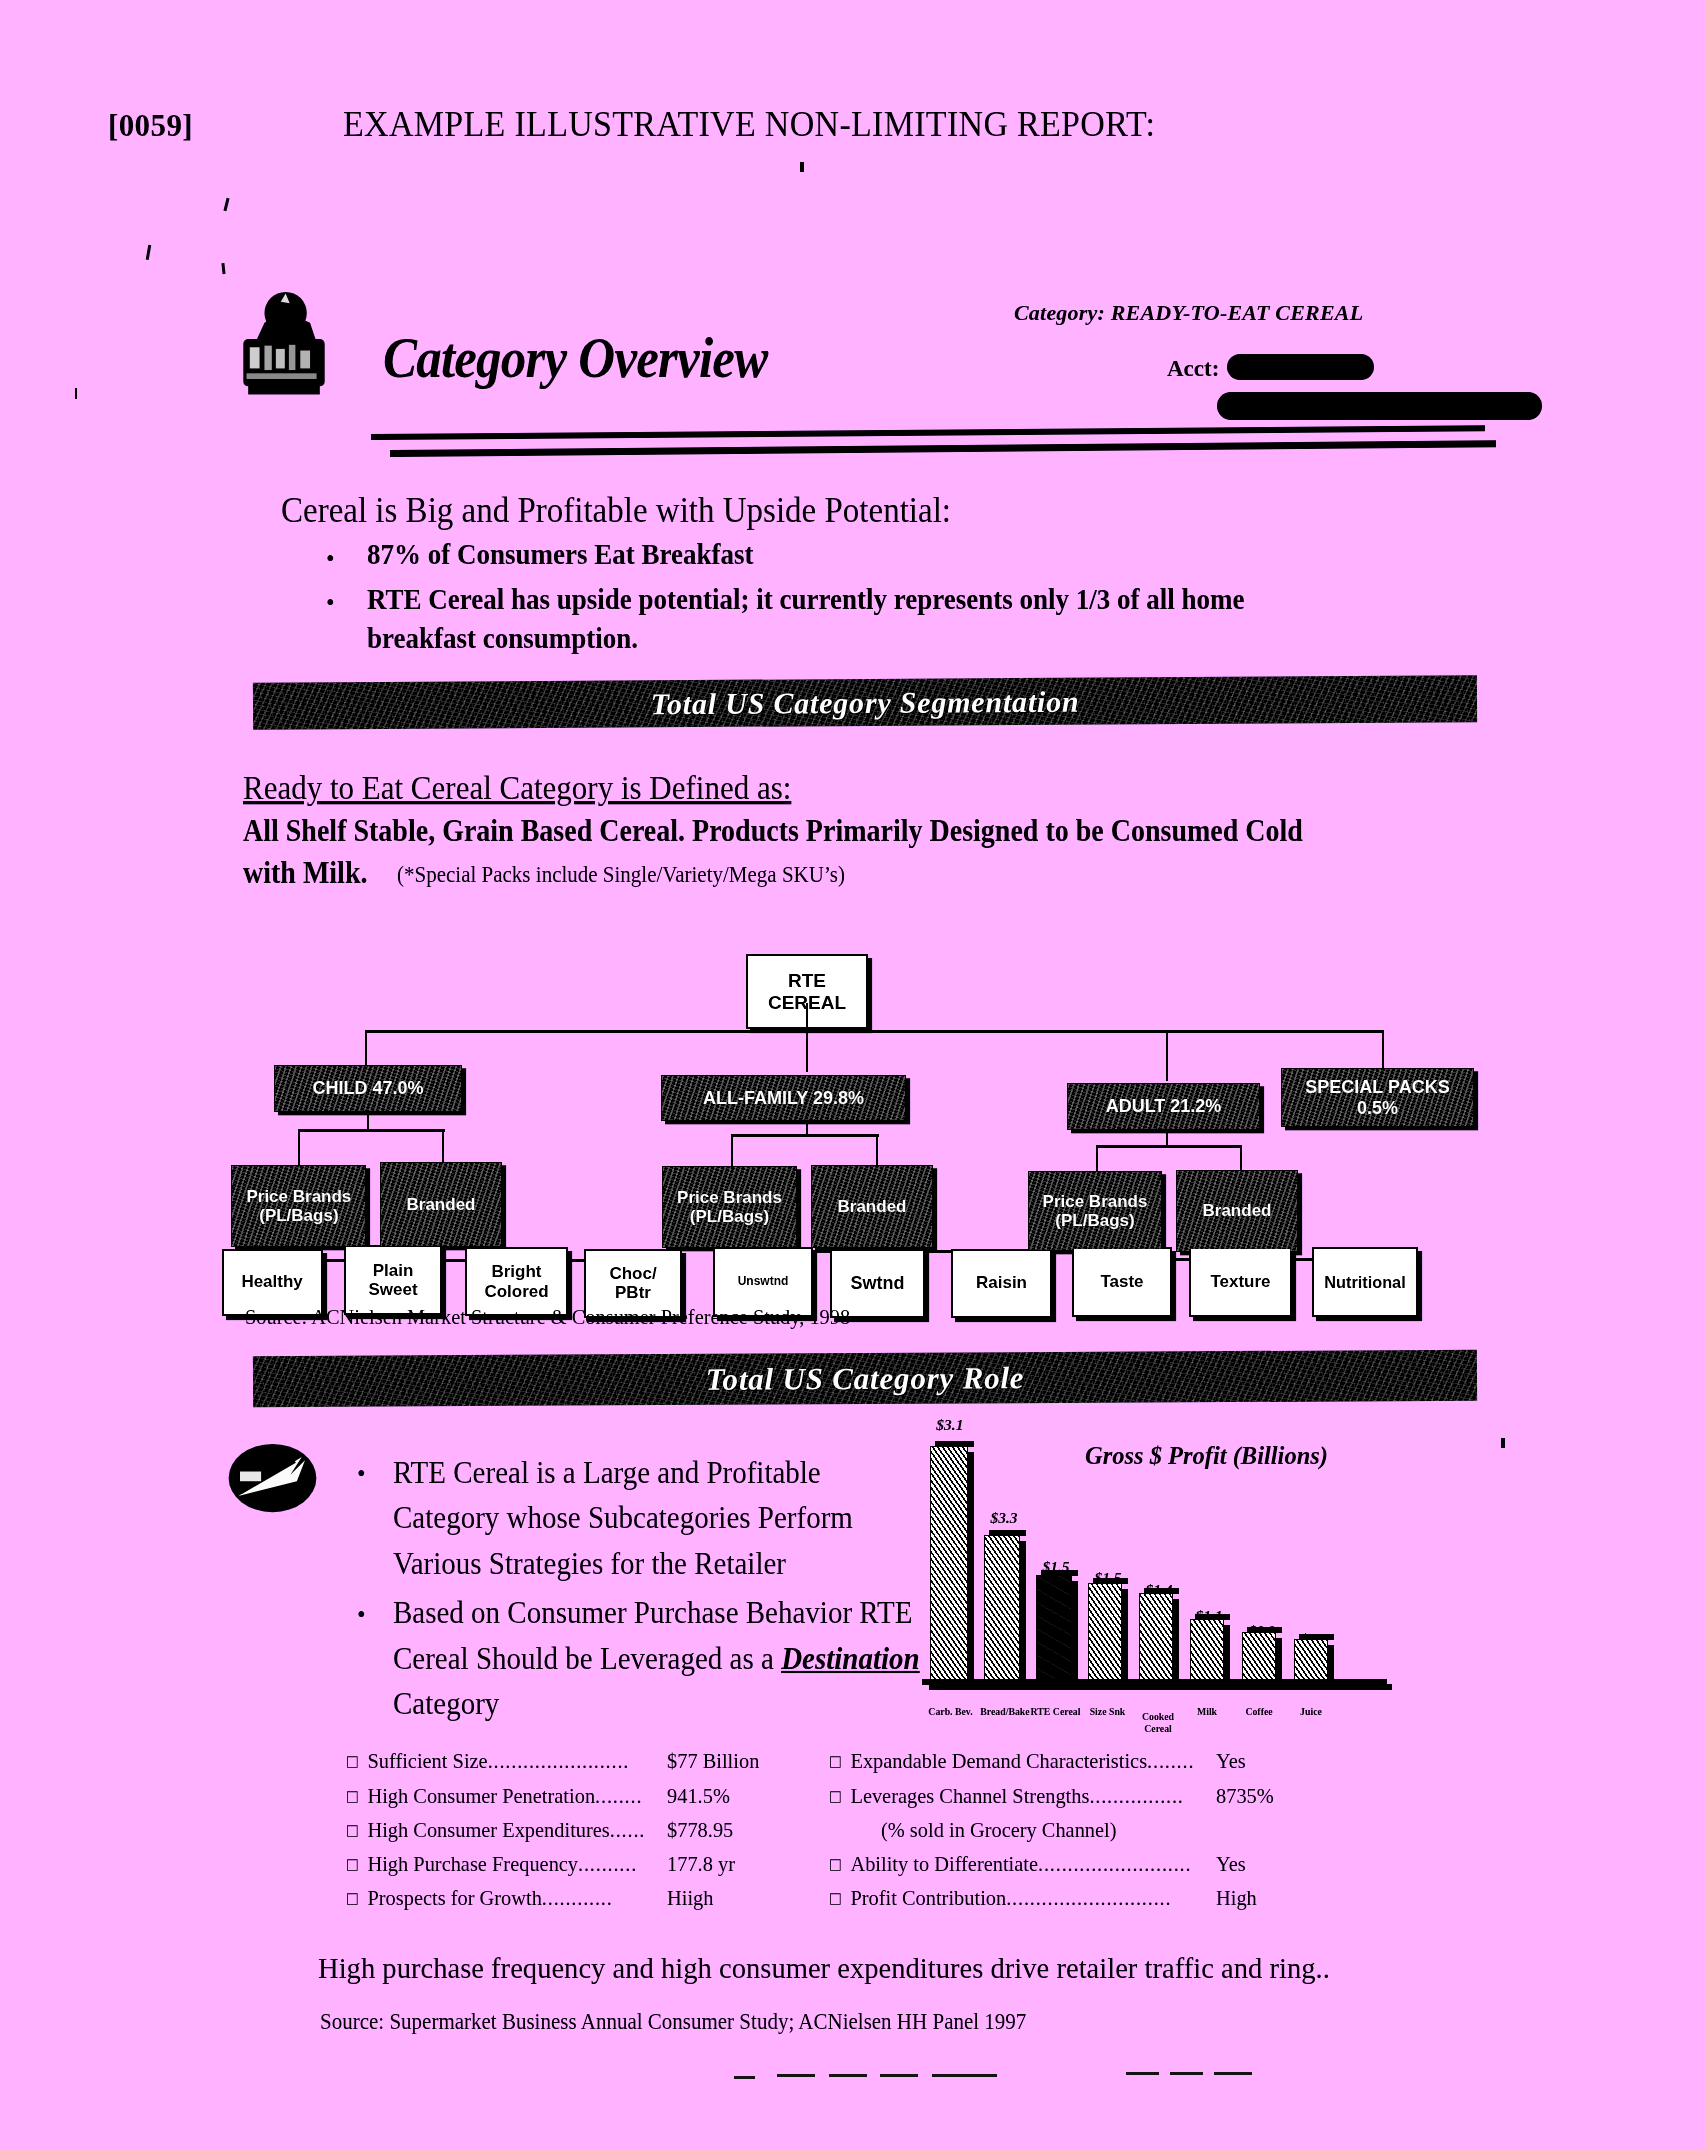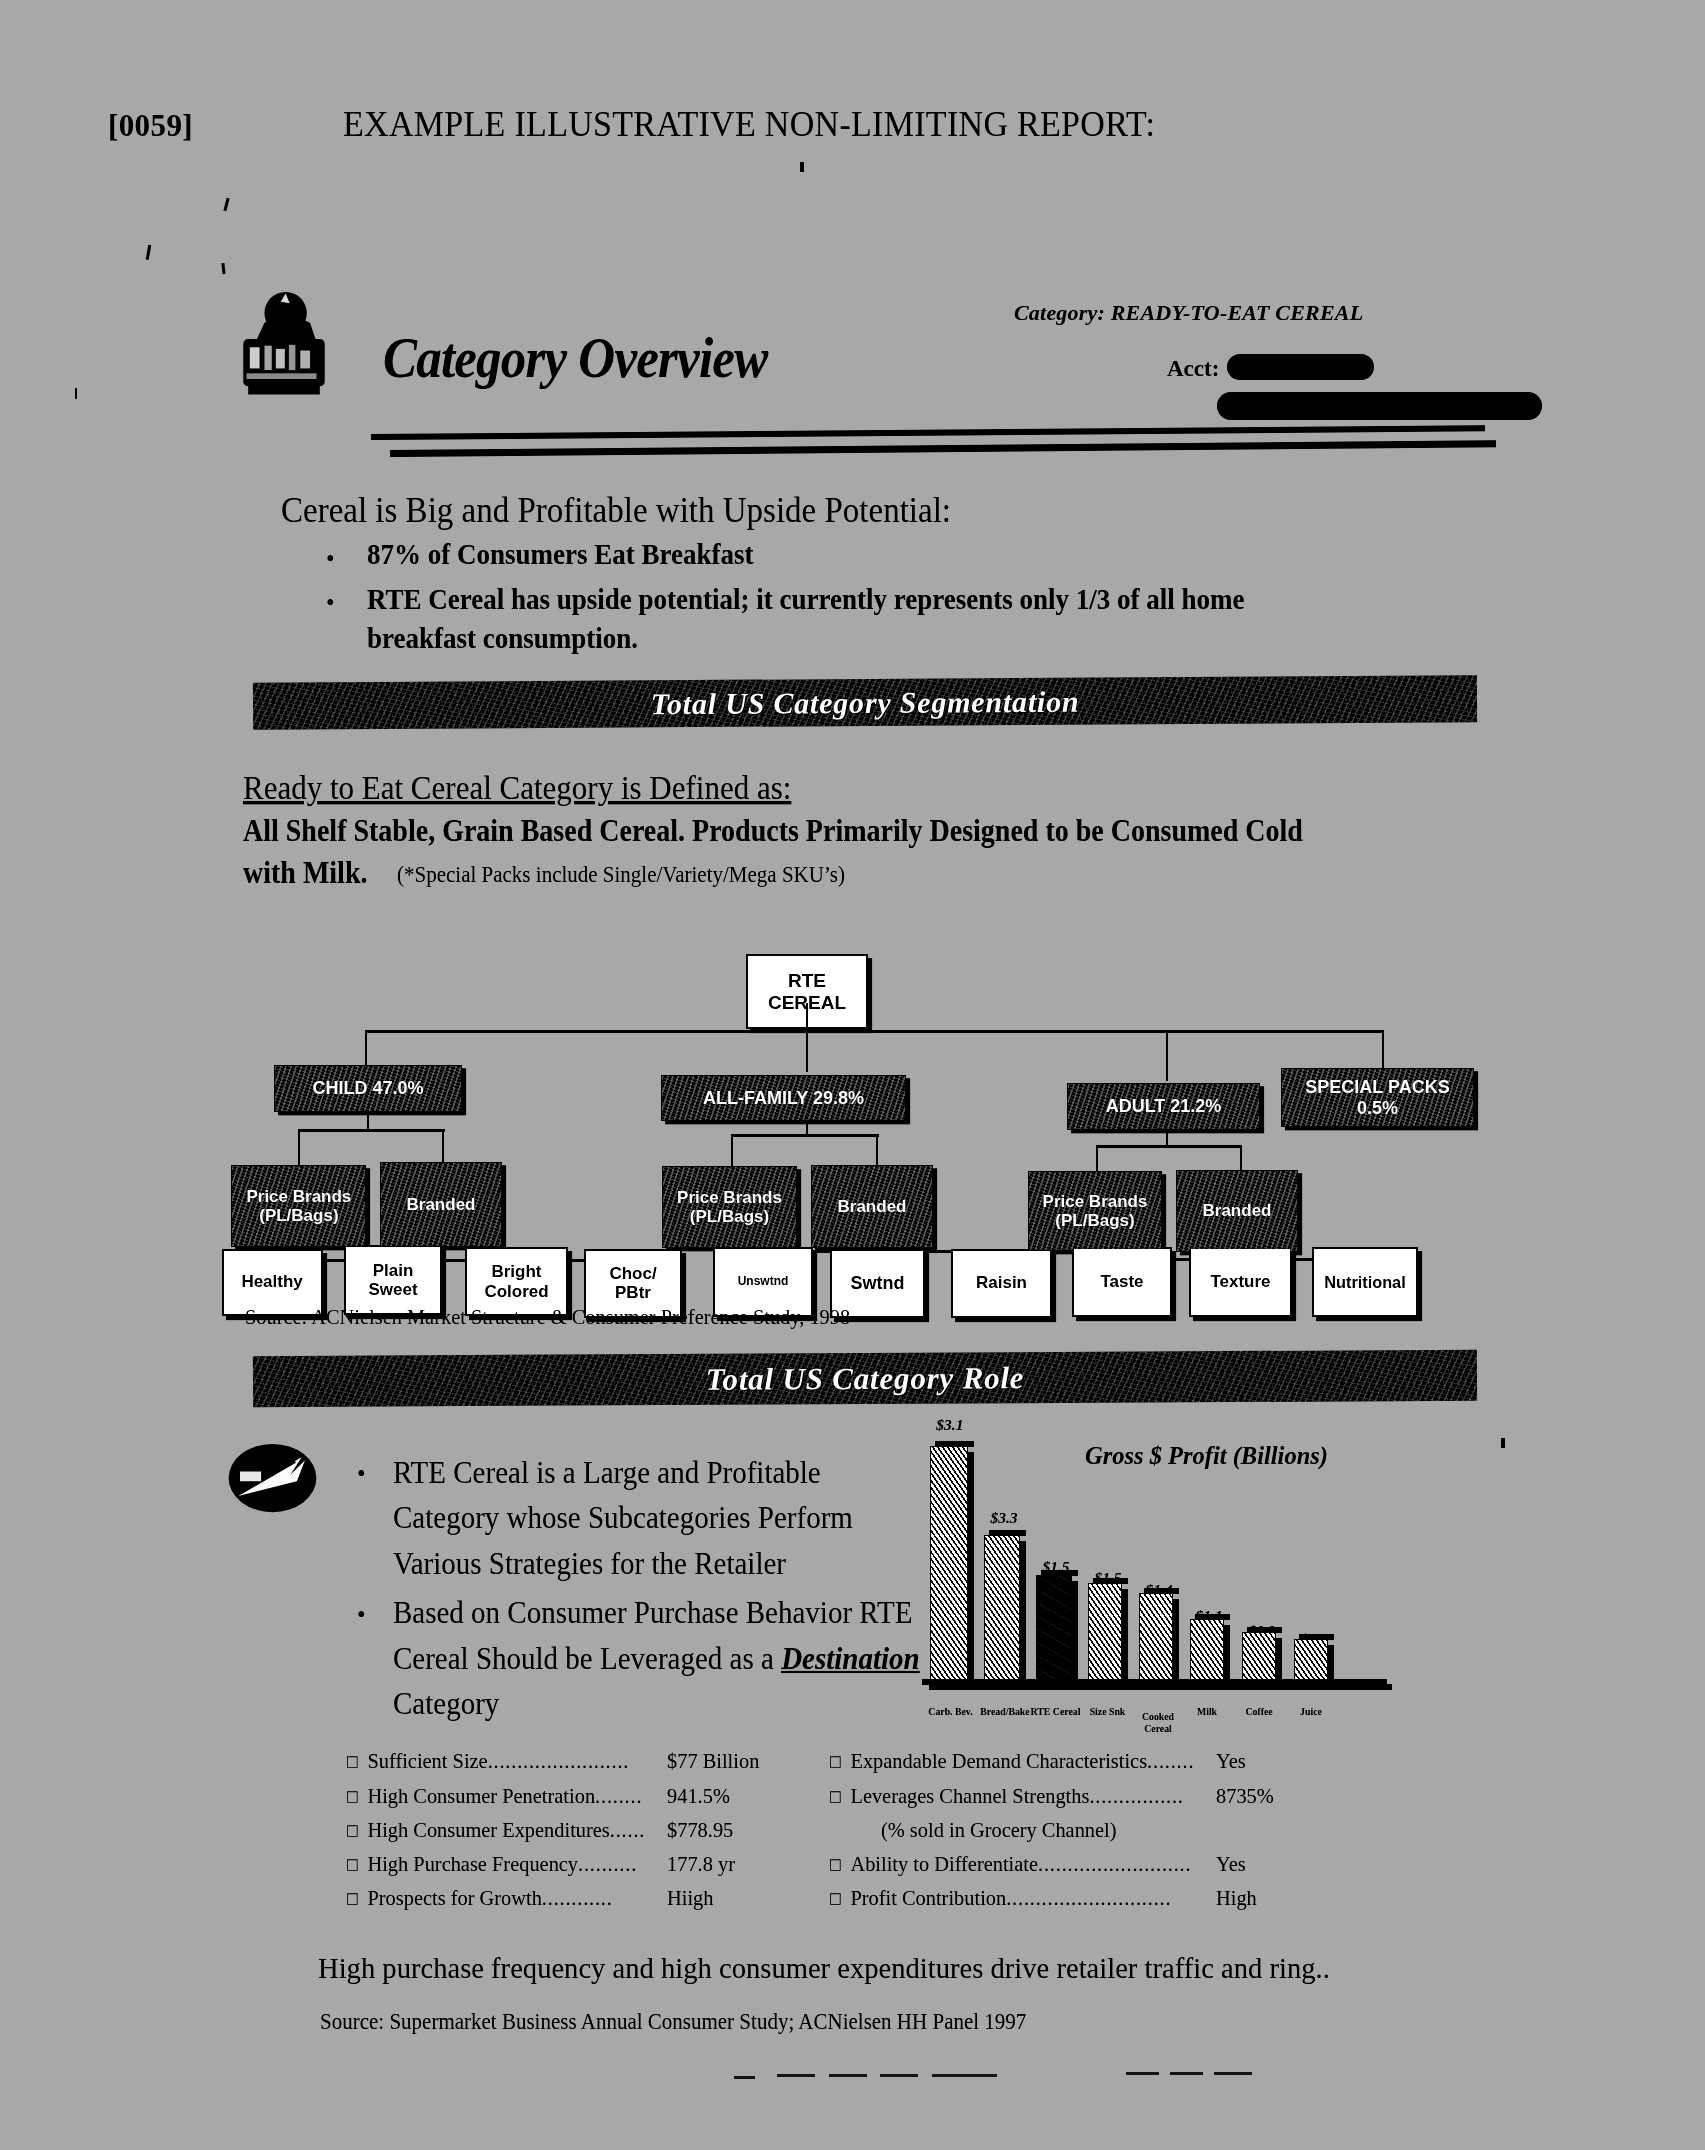--- a/index.html
+++ b/index.html
@@ -1,21 +1,21 @@
 <!DOCTYPE html>
 <html style="font-size:13px"><head>
 <meta charset="utf-8">
 <style>
   html,body{margin:0;padding:0;background:#fff;}
   body{
     width:1705px;height:2151px;position:relative;
     font-family:"Liberation Serif",serif;color:#000;
     -webkit-font-smoothing:none;
   }
-  .page{position:absolute;inset:0;background:#a3a3a3;overflow:hidden;}
+  .page{position:absolute;inset:0;background:#f0abfc;overflow:hidden;}
 
   
   .abs{position:absolute;}
   .serif{font-family:"Liberation Serif",serif;}
   .b{font-weight:bold;}
   .i{font-style:italic;}
   .u{text-decoration:underline;}
 
   
   .scanish{filter:contrast(1.15);}

